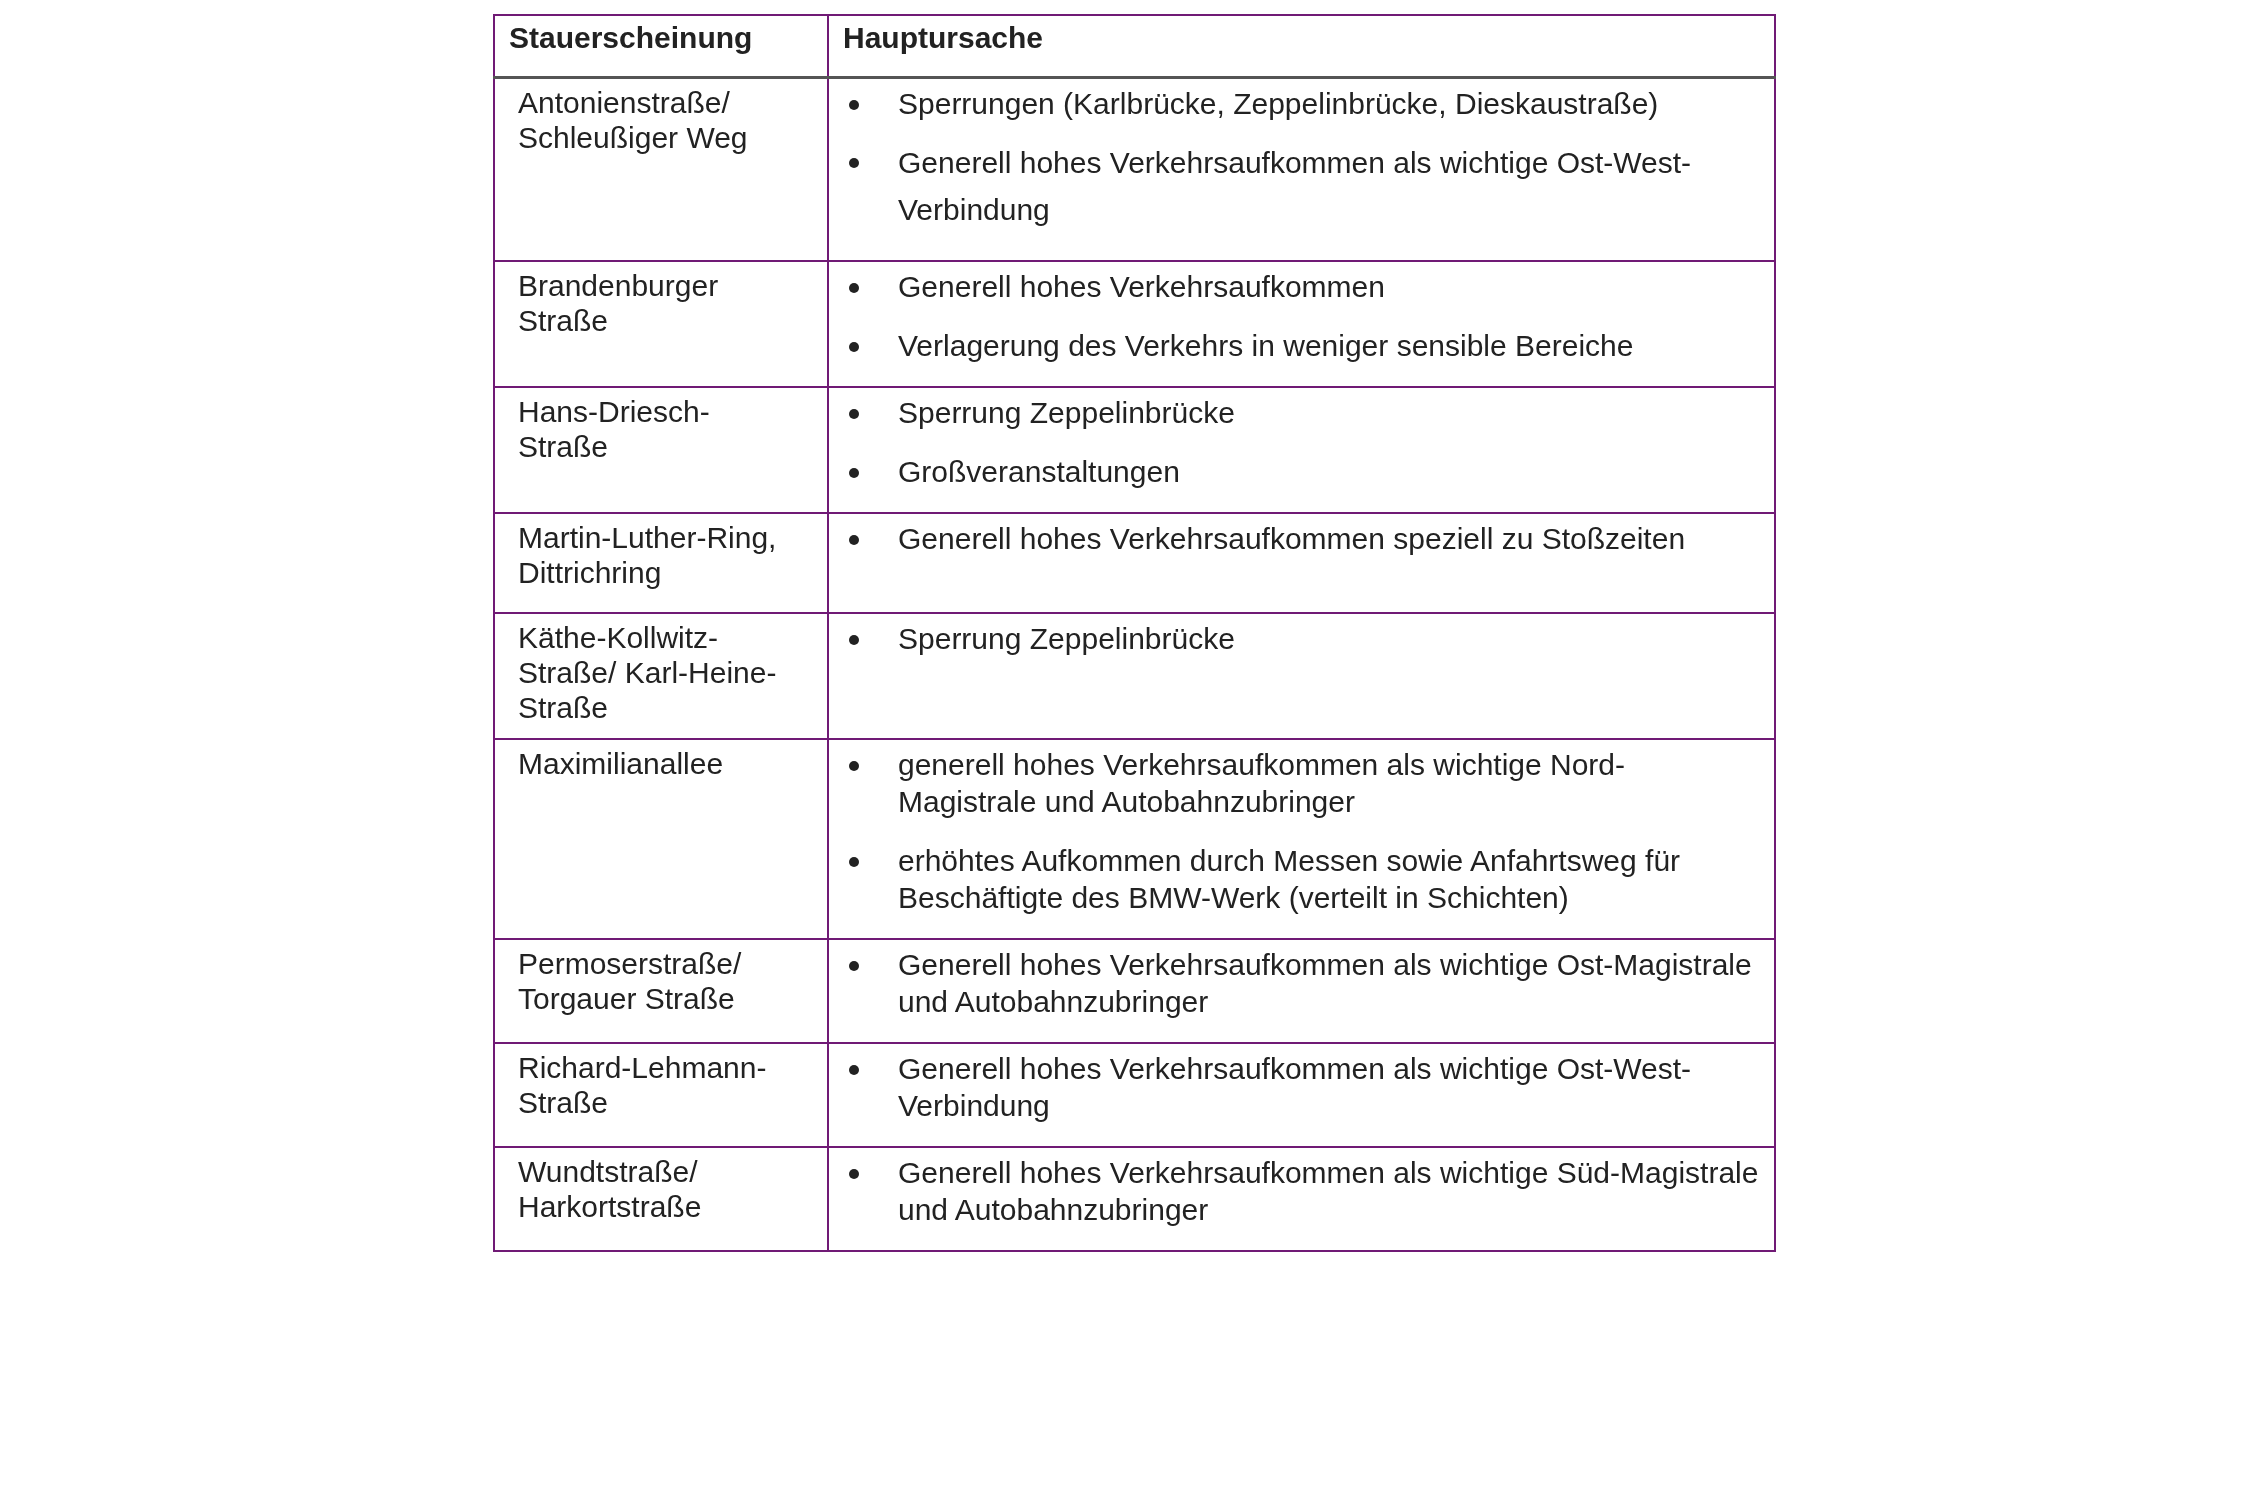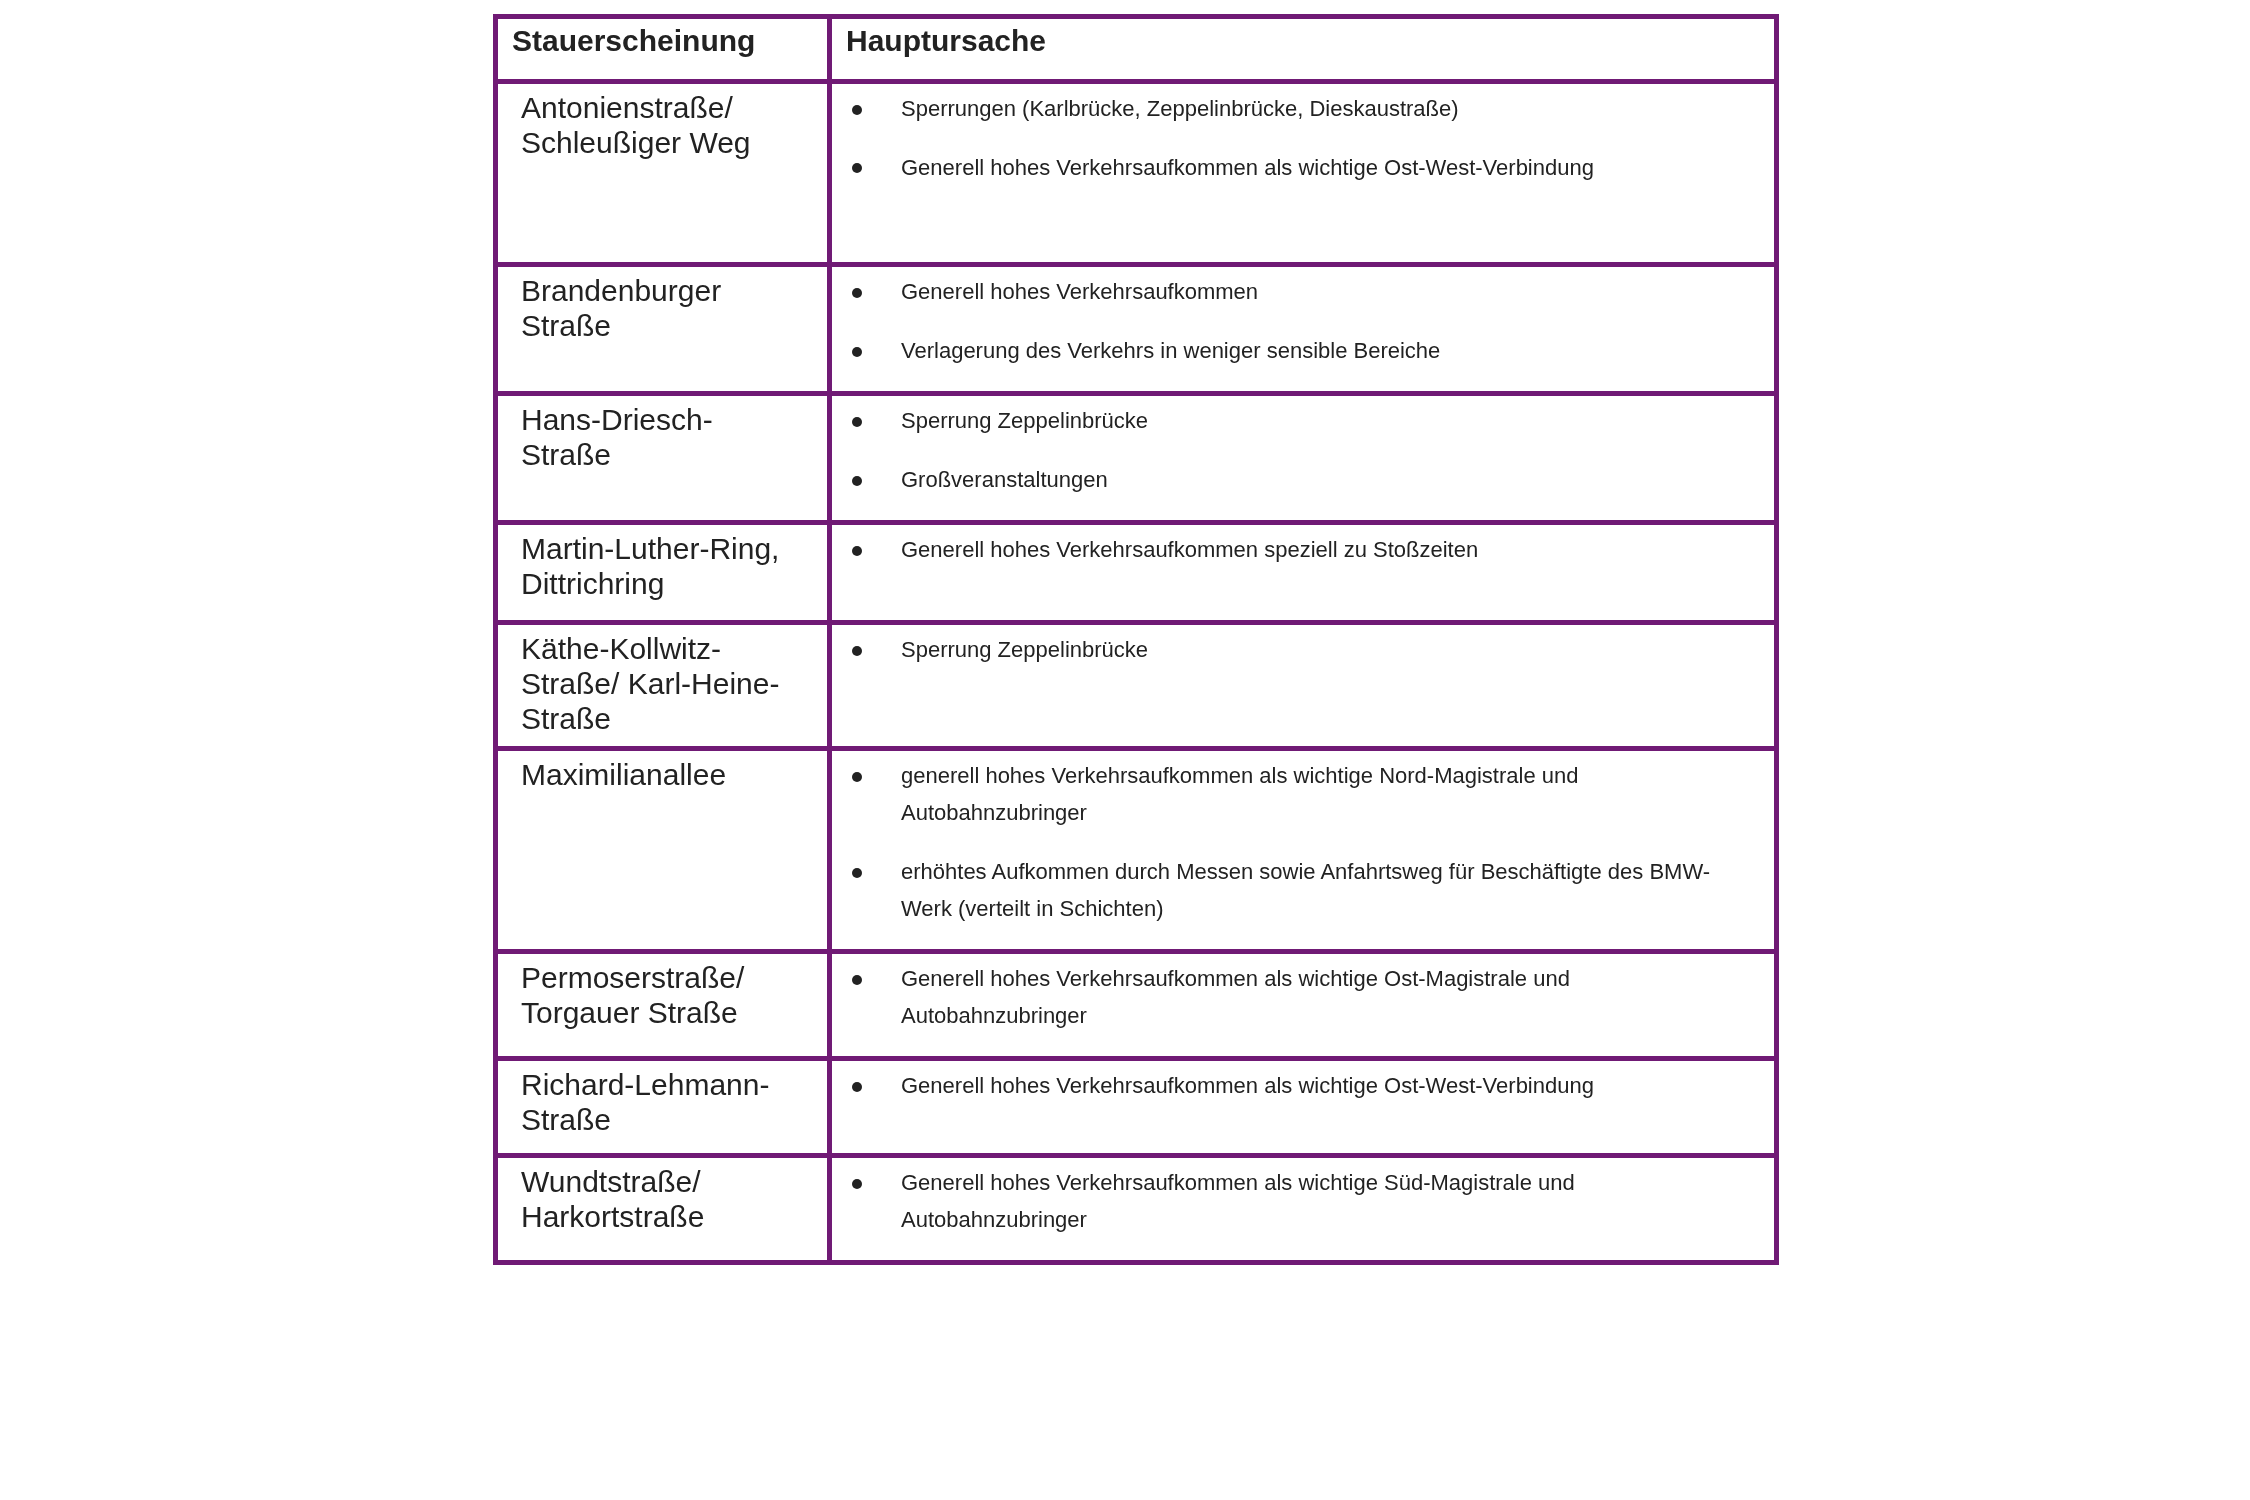--- a/index.html
+++ b/index.html
@@ -2,25 +2,25 @@
 <html><head>
 <meta charset="utf-8">
 <style>
   html, body { margin: 0; padding: 0; background: #ffffff; }
   body { width: 2250px; height: 1500px; position: relative; overflow: hidden;
          font-family: "Liberation Sans", "DejaVu Sans", sans-serif; color: #222; }
   #tbl { position: absolute; left: 493px; top: 14px; width: 1281px;
          border-collapse: collapse; table-layout: fixed; }
   #tbl col.c1 { width: 334px; }
   #tbl col.c2 { width: 947px; }
-  #tbl th, #tbl td { border: 5px solid #701a75; vertical-align: top; padding: 0; }
+  #tbl th, #tbl td { border: 2px solid #701a75; vertical-align: top; padding: 0; }
   #tbl th { font-weight: bold; text-align: left; font-size: 30px; line-height: 36px;
             padding: 4px 14px 0 14px; height: 56px; border-bottom: 3px solid #555; }
   #tbl td.street { font-size: 30px; line-height: 35px; padding: 6px 14px 0 23px; }
-  #tbl td.causes { padding: 6px 14px 0 0; font-size: 22px; }
+  #tbl td.causes { padding: 6px 14px 0 0; font-size: 30px; }
   ul.cause-list { list-style: none; margin: 0; padding: 0; }
   ul.cause-list li { position: relative; padding-left: 69px; line-height: 37px; margin-bottom: 22px; }
   ul.cause-list li.loose { line-height: 47px; margin-top: -5px; margin-bottom: 10px; }
   ul.cause-list li .bullet { position: absolute; left: 20px; top: 15px; width: 10px; height: 10px;
                              border-radius: 50%; background: #222; }
   ul.cause-list li.loose .bullet { top: 19px; }
 </style>
 </head>
 <body>
 

